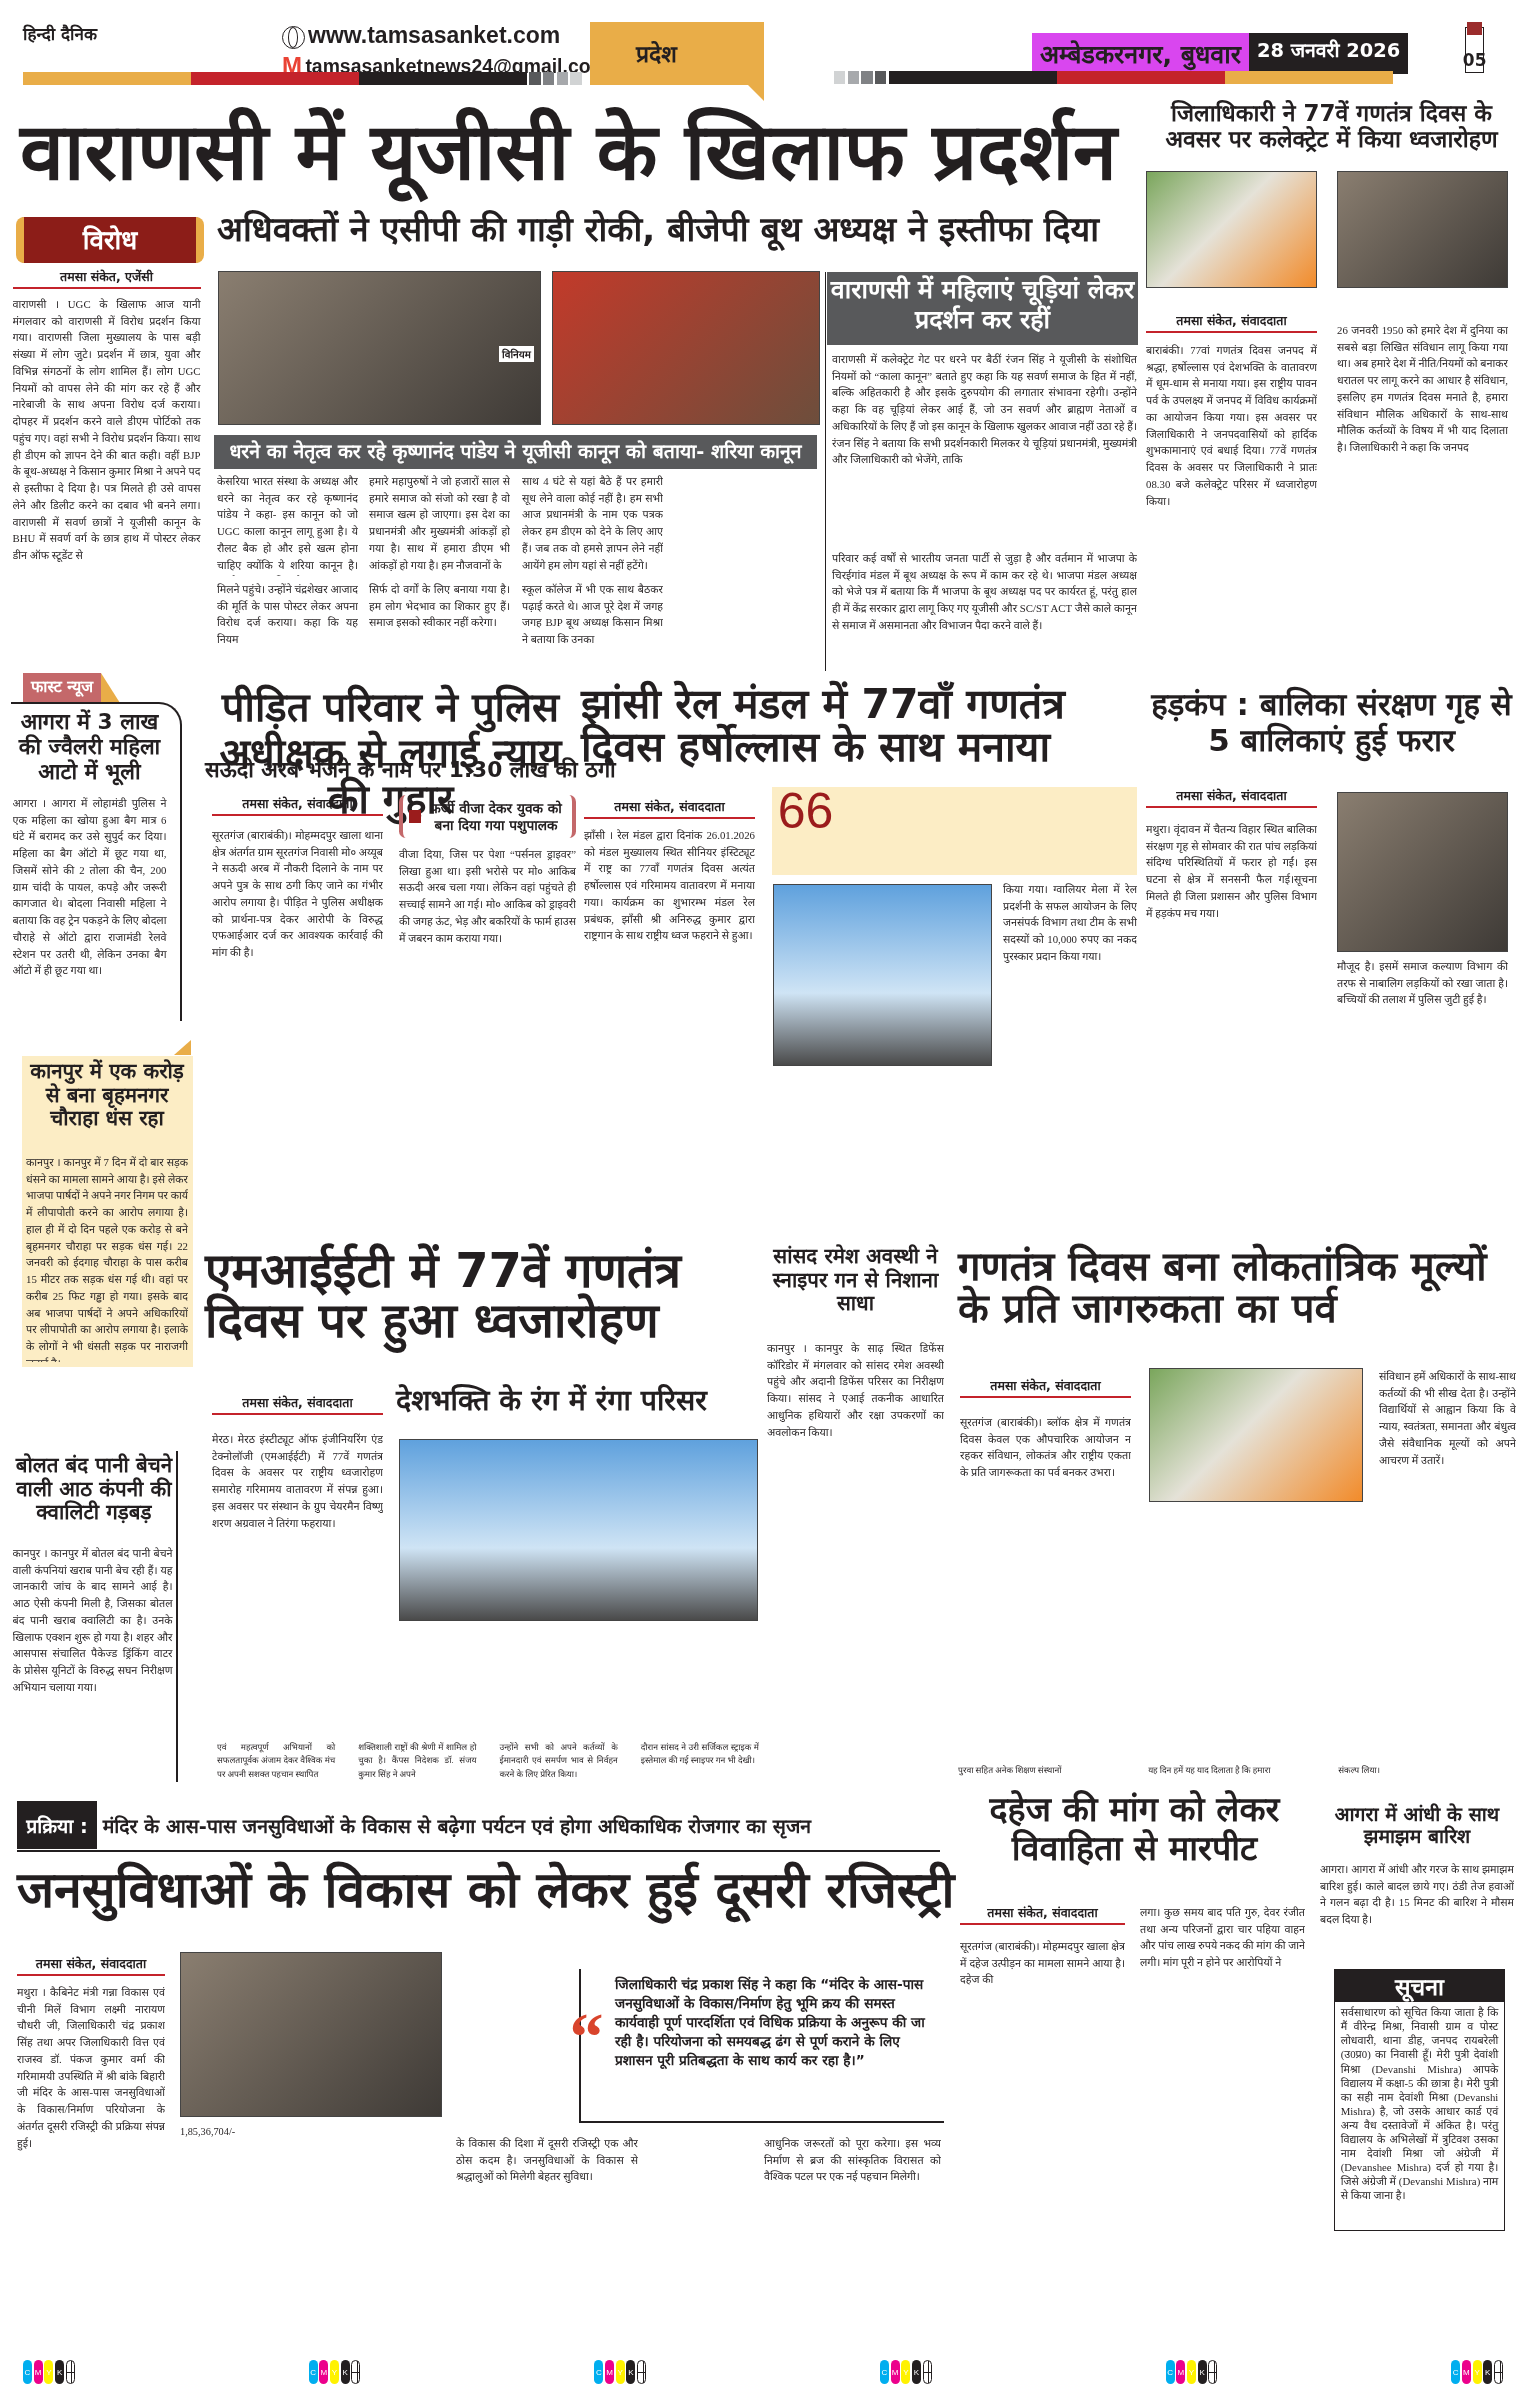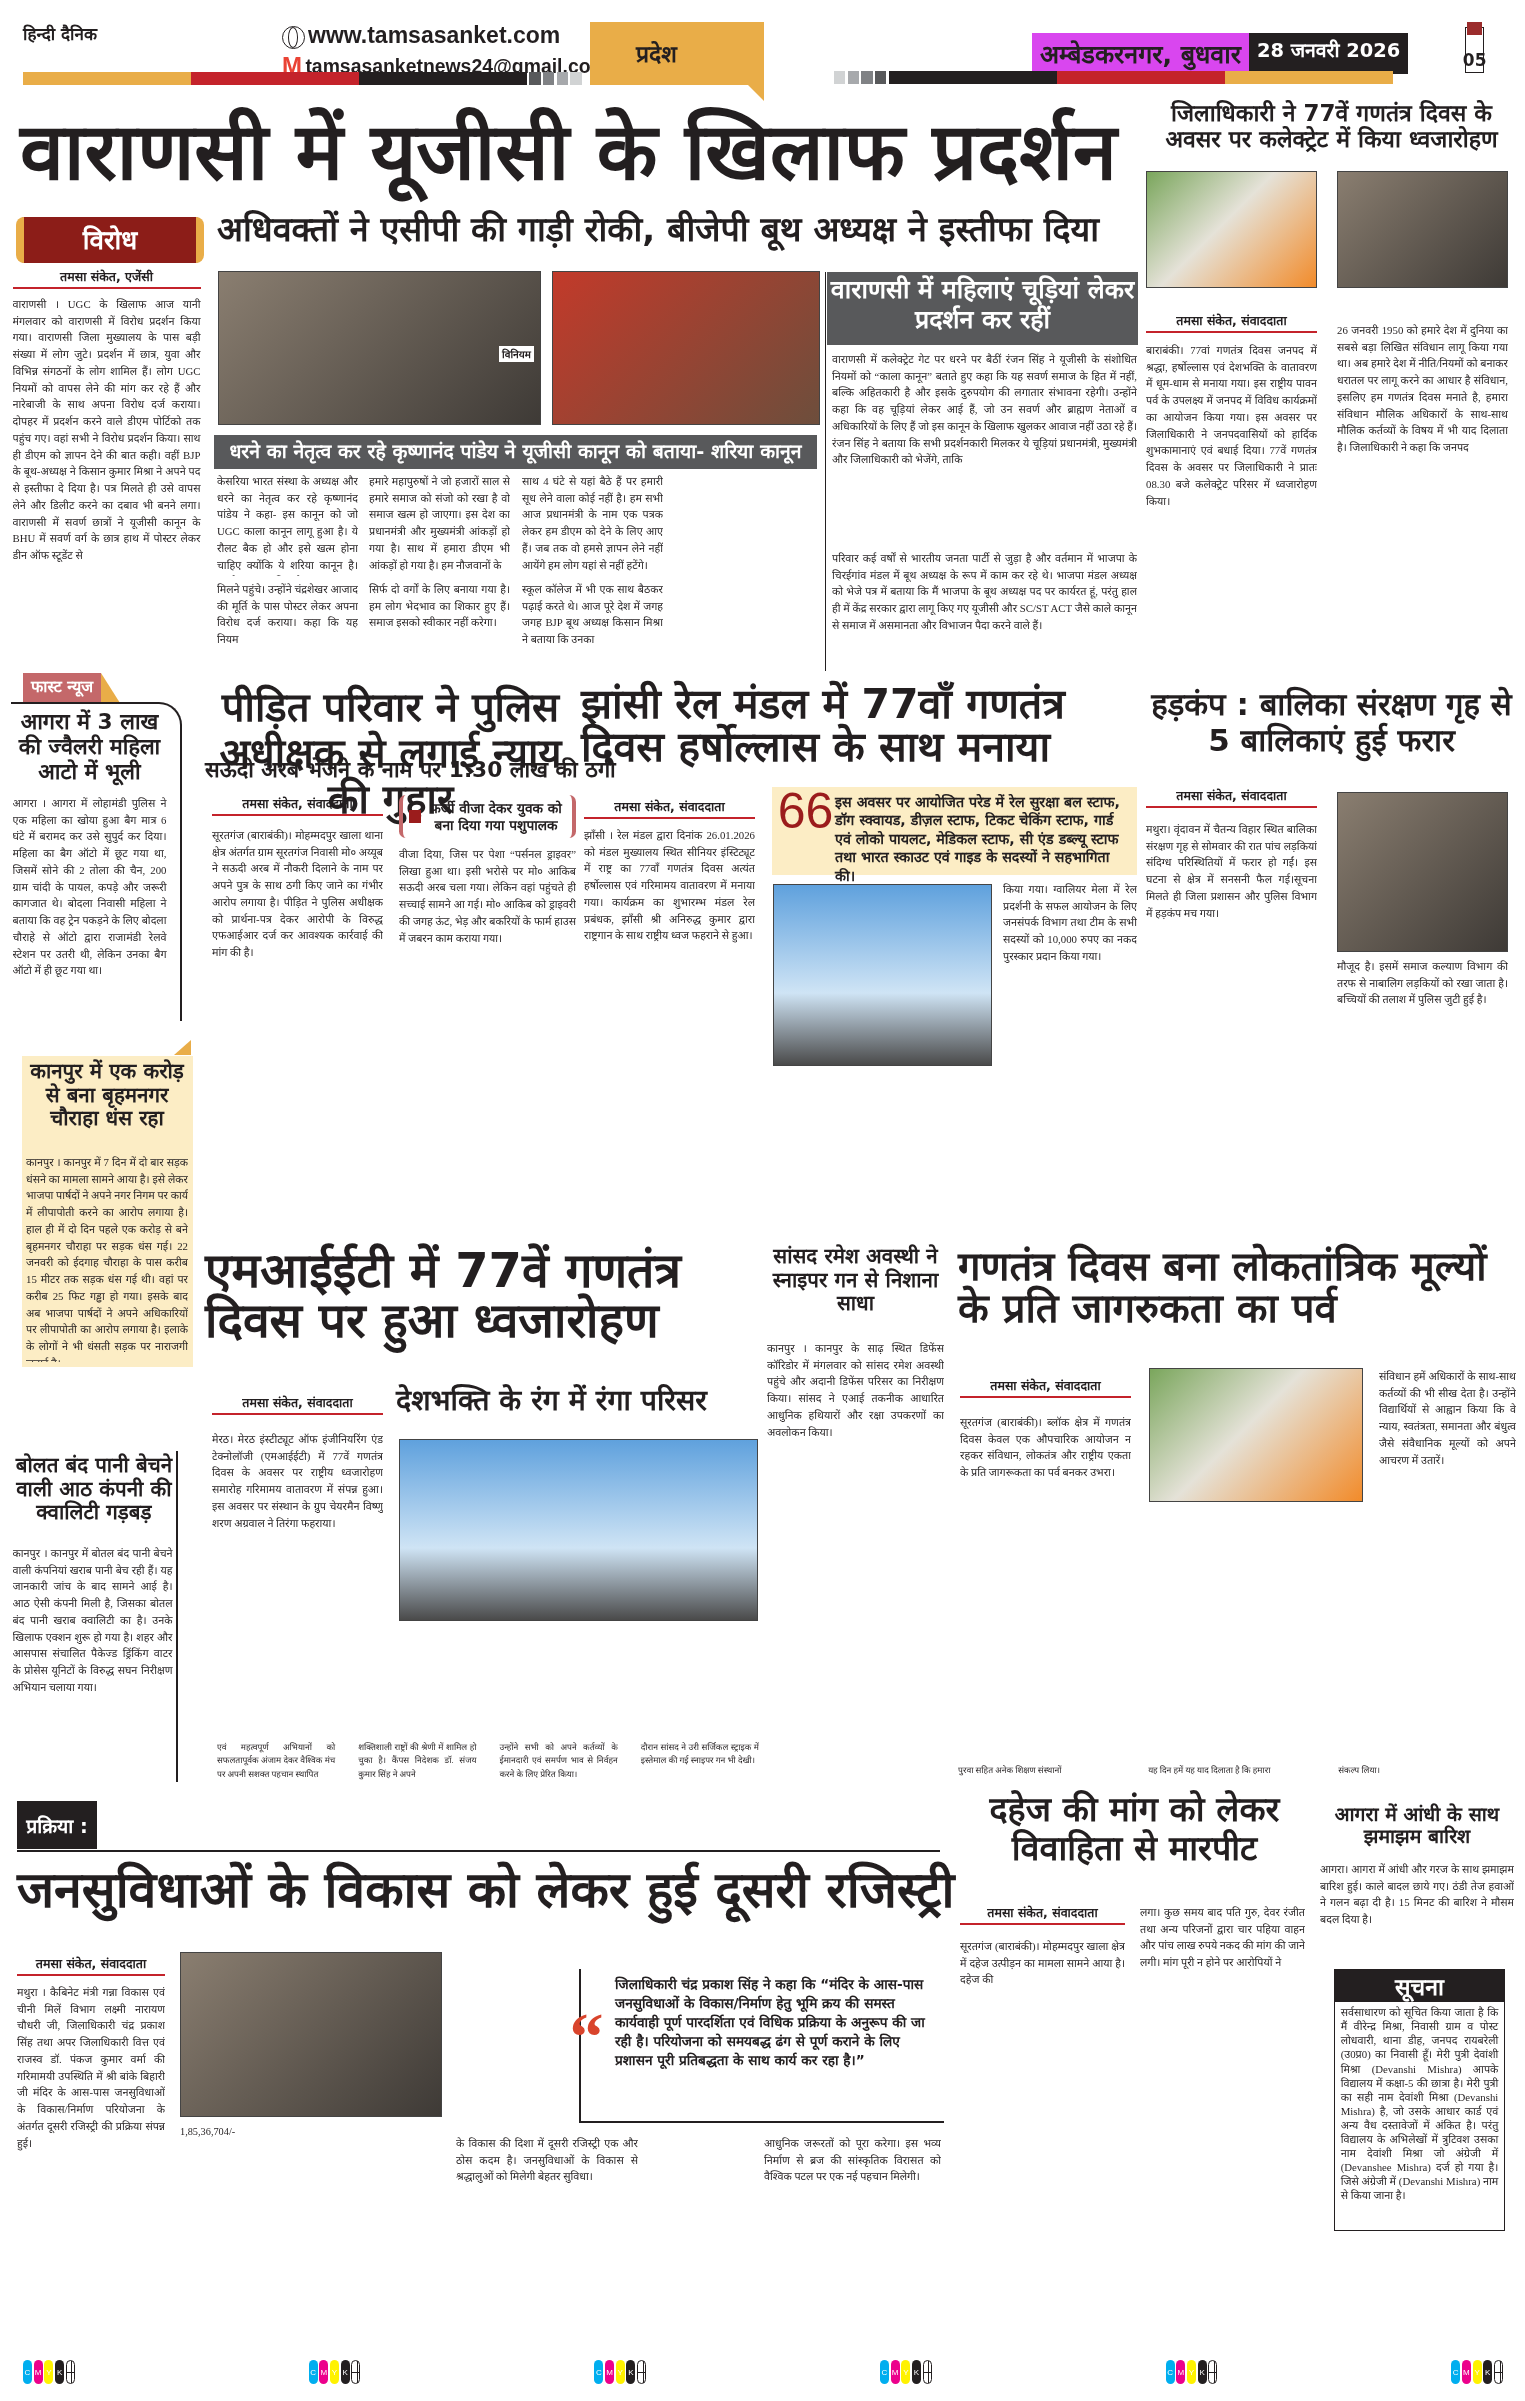--- a/index.html
+++ b/index.html
@@ -145,21 +145,20 @@
   <span style="font-size:13.7px;font-weight:bold;text-align:center;line-height:1.2">फर्जी वीजा देकर युवक को बना दिया गया पशुपालक</span>
 </div>
 <div class="abs body" style="left:212px;top:827px;width:171px;height:399px;overflow:hidden">सूरतगंज (बाराबंकी)। मोहम्मदपुर खाला थाना क्षेत्र अंतर्गत ग्राम सूरतगंज निवासी मो० अय्यूब ने सऊदी अरब में नौकरी दिलाने के नाम पर अपने पुत्र के साथ ठगी किए जाने का गंभीर आरोप लगाया है। पीड़ित ने पुलिस अधीक्षक को प्रार्थना-पत्र देकर आरोपी के विरुद्ध एफआईआर दर्ज कर आवश्यक कार्रवाई की मांग की है।</div>
 <div class="abs body" style="left:399px;top:846px;width:177px;height:379px;overflow:hidden">वीजा दिया, जिस पर पेशा “पर्सनल ड्राइवर” लिखा हुआ था। इसी भरोसे पर मो० आकिब सऊदी अरब चला गया। लेकिन वहां पहुंचते ही सच्चाई सामने आ गई। मो० आकिब को ड्राइवरी की जगह ऊंट, भेड़ और बकरियों के फार्म हाउस में जबरन काम कराया गया।</div>
 
 <div class="abs h1" style="left:581px;top:683px;width:559px;font-size:41px">झांसी रेल मंडल में 77वाँ गणतंत्र दिवस हर्षोल्लास के साथ मनाया</div>
 <div class="abs byline" style="left:584px;top:798px;width:171px">तमसा संकेत, संवाददाता</div>
 <div class="abs body" style="left:584px;top:827px;width:171px;height:399px;overflow:hidden">झाँसी । रेल मंडल द्वारा दिनांक 26.01.2026 को मंडल मुख्यालय स्थित सीनियर इंस्टिट्यूट में राष्ट्र का 77वाँ गणतंत्र दिवस अत्यंत हर्षोल्लास एवं गरिमामय वातावरण में मनाया गया। कार्यक्रम का शुभारम्भ मंडल रेल प्रबंधक, झाँसी श्री अनिरुद्ध कुमार द्वारा राष्ट्रगान के साथ राष्ट्रीय ध्वज फहराने से हुआ।</div>
 <div class="abs quote-box" style="left:772px;top:787px;width:365px;height:88px">
   <span style="position:absolute;left:5.7px;top:-4.6px;font-size:50px;color:#9b1c1c;font-family:'Liberation Sans',sans-serif">66</span>
-  <div style="position:absolute;left:63px;top:5.7px;right:5.7px;font-size:14.3px;font-weight:bold;line-height:1.3">इस अवसर पर आयोजित परेड में रेल सुरक्षा बल स्टाफ, डॉग स्क्वायड, डीज़ल स्टाफ, टिकट चेकिंग स्टाफ, गार्ड एवं लोको पायलट, मेडिकल स्टाफ, सी एंड डब्ल्यू स्टाफ तथा भारत स्काउट एवं गाइड के सदस्यों ने सहभागिता की।</div>
 </div>
 <div class="abs photo sky" style="left:773px;top:884px;width:219px;height:182px"></div>
 <div class="abs body" style="left:1003px;top:881px;width:134px;height:342px;overflow:hidden">किया गया। ग्वालियर मेला में रेल प्रदर्शनी के सफल आयोजन के लिए जनसंपर्क विभाग तथा टीम के सभी सदस्यों को 10,000 रुपए का नकद पुरस्कार प्रदान किया गया।</div>
 
 <div class="abs subhead" style="left:1146px;top:687px;width:371px;font-size:31px">हड़कंप : बालिका संरक्षण गृह से 5 बालिकाएं हुई फरार</div>
 <div class="abs byline" style="left:1146px;top:787px;width:171px">तमसा संकेत, संवाददाता</div>
 <div class="abs body" style="left:1146px;top:821px;width:171px;height:405px;overflow:hidden">मथुरा। वृंदावन में चैतन्य विहार स्थित बालिका संरक्षण गृह से सोमवार की रात पांच लड़कियां संदिग्ध परिस्थितियों में फरार हो गईं। इस घटना से क्षेत्र में सनसनी फैल गई।सूचना मिलते ही जिला प्रशासन और पुलिस विभाग में हड़कंप मच गया।</div>
 <div class="abs photo" style="left:1337px;top:792px;width:171px;height:160px"></div>
 <div class="abs body" style="left:1337px;top:958px;width:171px;height:268px;overflow:hidden">मौजूद है। इसमें समाज कल्याण विभाग की तरफ से नाबालिग लड़कियों को रखा जाता है। बच्चियों की तलाश में पुलिस जुटी हुई है।</div>
 
@@ -184,20 +183,21 @@
 <div class="abs photo green" style="left:1149px;top:1368px;width:214px;height:134px"></div>
 <div class="abs body" style="left:1379px;top:1368px;width:137px;height:393px;overflow:hidden">संविधान हमें अधिकारों के साथ-साथ कर्तव्यों की भी सीख देता है। उन्होंने विद्यार्थियों से आह्वान किया कि वे न्याय, स्वतंत्रता, समानता और बंधुत्व जैसे संवैधानिक मूल्यों को अपने आचरण में उतारें।</div>
 <div class="abs" style="left:958px;top:1764px;width:559px;display:flex;gap:11.4px">
   <div class="body" style="flex:1;font-size:8.6px">पुरवा सहित अनेक शिक्षण संस्थानों</div>
   <div class="body" style="flex:1;font-size:8.6px">यह दिन हमें यह याद दिलाता है कि हमारा</div>
   <div class="body" style="flex:1;font-size:8.6px">संकल्प लिया।</div>
 </div>
 
 <div class="abs" style="left:17px;top:1801px;width:923px;height:51px;border-bottom:2.9px solid #231f20;display:flex">
   <div class="prakriya" style="width:80px;height:48px;font-size:19.4px">प्रक्रिया :</div>
+  <div style="flex:1;font-size:19.4px;font-weight:900;display:flex;align-items:center;padding-left:5.7px;white-space:nowrap;overflow:hidden">मंदिर के आस-पास जनसुविधाओं के विकास से बढ़ेगा पर्यटन एवं होगा अधिकाधिक रोजगार का सृजन</div>
 </div>
 
 <div class="abs h1" style="left:17px;top:1864px;width:923px;font-size:50px;white-space:nowrap">जनसुविधाओं के विकास को लेकर हुई दूसरी रजिस्ट्री</div>
 <div class="abs byline" style="left:17px;top:1955px;width:148px">तमसा संकेत, संवाददाता</div>
 <div class="abs body" style="left:17px;top:1984px;width:148px;height:365px;overflow:hidden">मथुरा । कैबिनेट मंत्री गन्ना विकास एवं चीनी मिलें विभाग लक्ष्मी नारायण चौधरी जी, जिलाधिकारी चंद्र प्रकाश सिंह तथा अपर जिलाधिकारी वित्त एवं राजस्व डॉ. पंकज कुमार वर्मा की गरिमामयी उपस्थिति में श्री बांके बिहारी जी मंदिर के आस-पास जनसुविधाओं के विकास/निर्माण परियोजना के अंतर्गत दूसरी रजिस्ट्री की प्रक्रिया संपन्न हुई।</div>
 <div class="abs photo" style="left:180px;top:1952px;width:262px;height:165px"></div>
 <div class="abs" style="left:180px;top:2126px;width:262px;font-size:10.3px;font-family:'Liberation Serif',serif">
   <span>1,85,36,704/-</span>
 </div>
 <div class="abs" style="left:579px;top:1969px;width:365px;height:154px;border-left:2.3px solid #231f20;border-bottom:2.3px solid #231f20">

